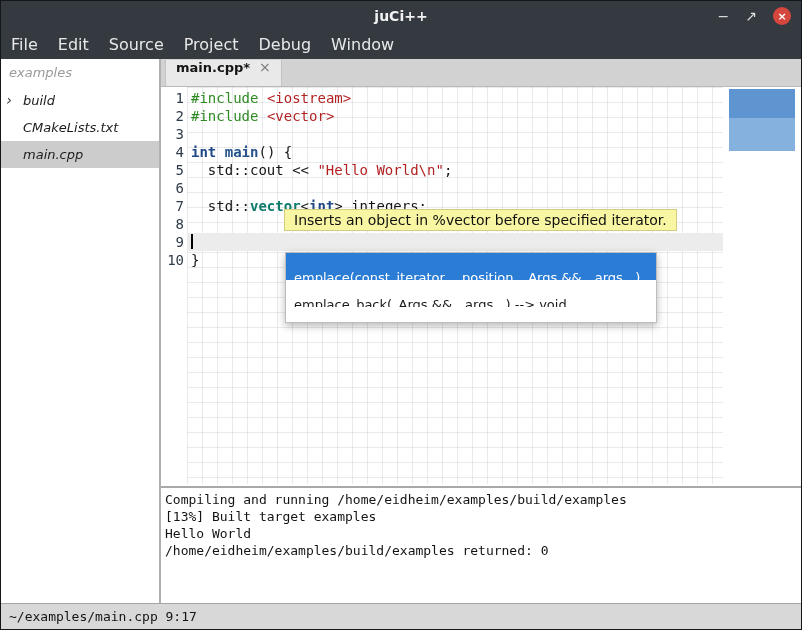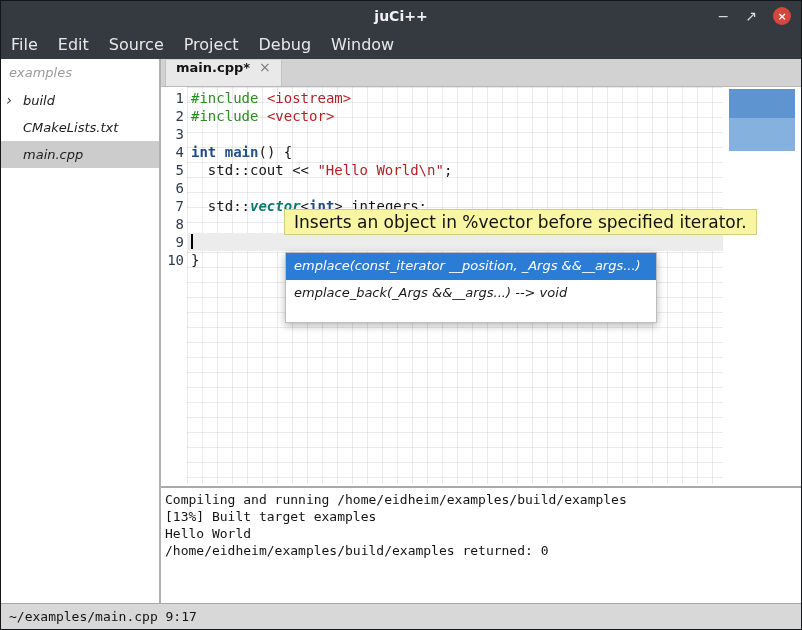--- a/index.html
+++ b/index.html
@@ -62,30 +62,30 @@
   .current-line-bg{position:absolute;left:26px;right:78px;top:146px;height:18px;background:var(--current_line_bg);}
   .lines{position:absolute;left:0;top:2px;right:78px;}
   .line{display:flex;height:18px;line-height:18px;}
   .ln{width:23px;text-align:right;color:var(--gutter_text);flex:0 0 23px;}
   .code{margin-left:7px;white-space:pre;color:var(--code_plain);}
   .tok{color:var(--code_plain);}
   .k-preproc{color:var(--code_preproc);}
   .k-string{color:var(--code_string);}
   .k-keyword{color:var(--code_keyword);font-weight:bold;}
   .k-func{color:var(--code_func);font-weight:bold;}
-  .k-type{color:var(--code_type);font-weight:bold;font-style:italic;}
+  .k-type{color:var(--code_type);font-weight:bold;}
   .caret{display:inline-block;width:2px;height:15px;background:#000;vertical-align:-2px;}
 
   .tooltip{position:absolute;left:123px;top:122px;background:var(--tooltip_bg);border:1px solid var(--tooltip_border);
-     color:var(--tooltip_text);font-family:"DejaVu Sans","Liberation Sans",sans-serif;font-size:17px;
+     color:var(--tooltip_text);font-family:"DejaVu Sans","Liberation Sans",sans-serif;font-size:14px;
      padding:2px 9px;white-space:nowrap;z-index:4;}
   .completion{position:absolute;left:124px;top:165px;width:372px;background:var(--popup_bg);
      border:1px solid var(--popup_border);box-shadow:0 3px 8px rgba(0,0,0,0.28);z-index:5;padding-bottom:15px;
      font-family:"DejaVu Sans","Liberation Sans",sans-serif;font-size:13px;}
-  .comp-item{height:27px;line-height:26px;padding:0 8px;color:var(--popup_text);white-space:nowrap;overflow:hidden;font-style:italic;}
+  .comp-item{height:27px;line-height:26px;padding:12px 8px;color:var(--popup_text);white-space:nowrap;overflow:hidden;}
   .comp-item.selected{background:var(--popup_selected_bg);color:var(--popup_selected_text);}
 
   .scrollmap{position:absolute;top:2px;right:6px;width:66px;height:62px;
      background:linear-gradient(180deg,var(--scrollmap_top) 0 47%,var(--scrollmap_bottom) 47% 100%);}
 
   
   .pane-divider{height:2px;flex:0 0 2px;background:var(--divider);}
   .terminal{flex:1 1 auto;background:var(--terminal_bg);padding:3px 0 0 4px;overflow:hidden;
      font-family:"DejaVu Sans Mono","Liberation Mono",monospace;font-size:13px;color:var(--terminal_text);}
   .term-line{height:17px;line-height:17px;white-space:pre;}

